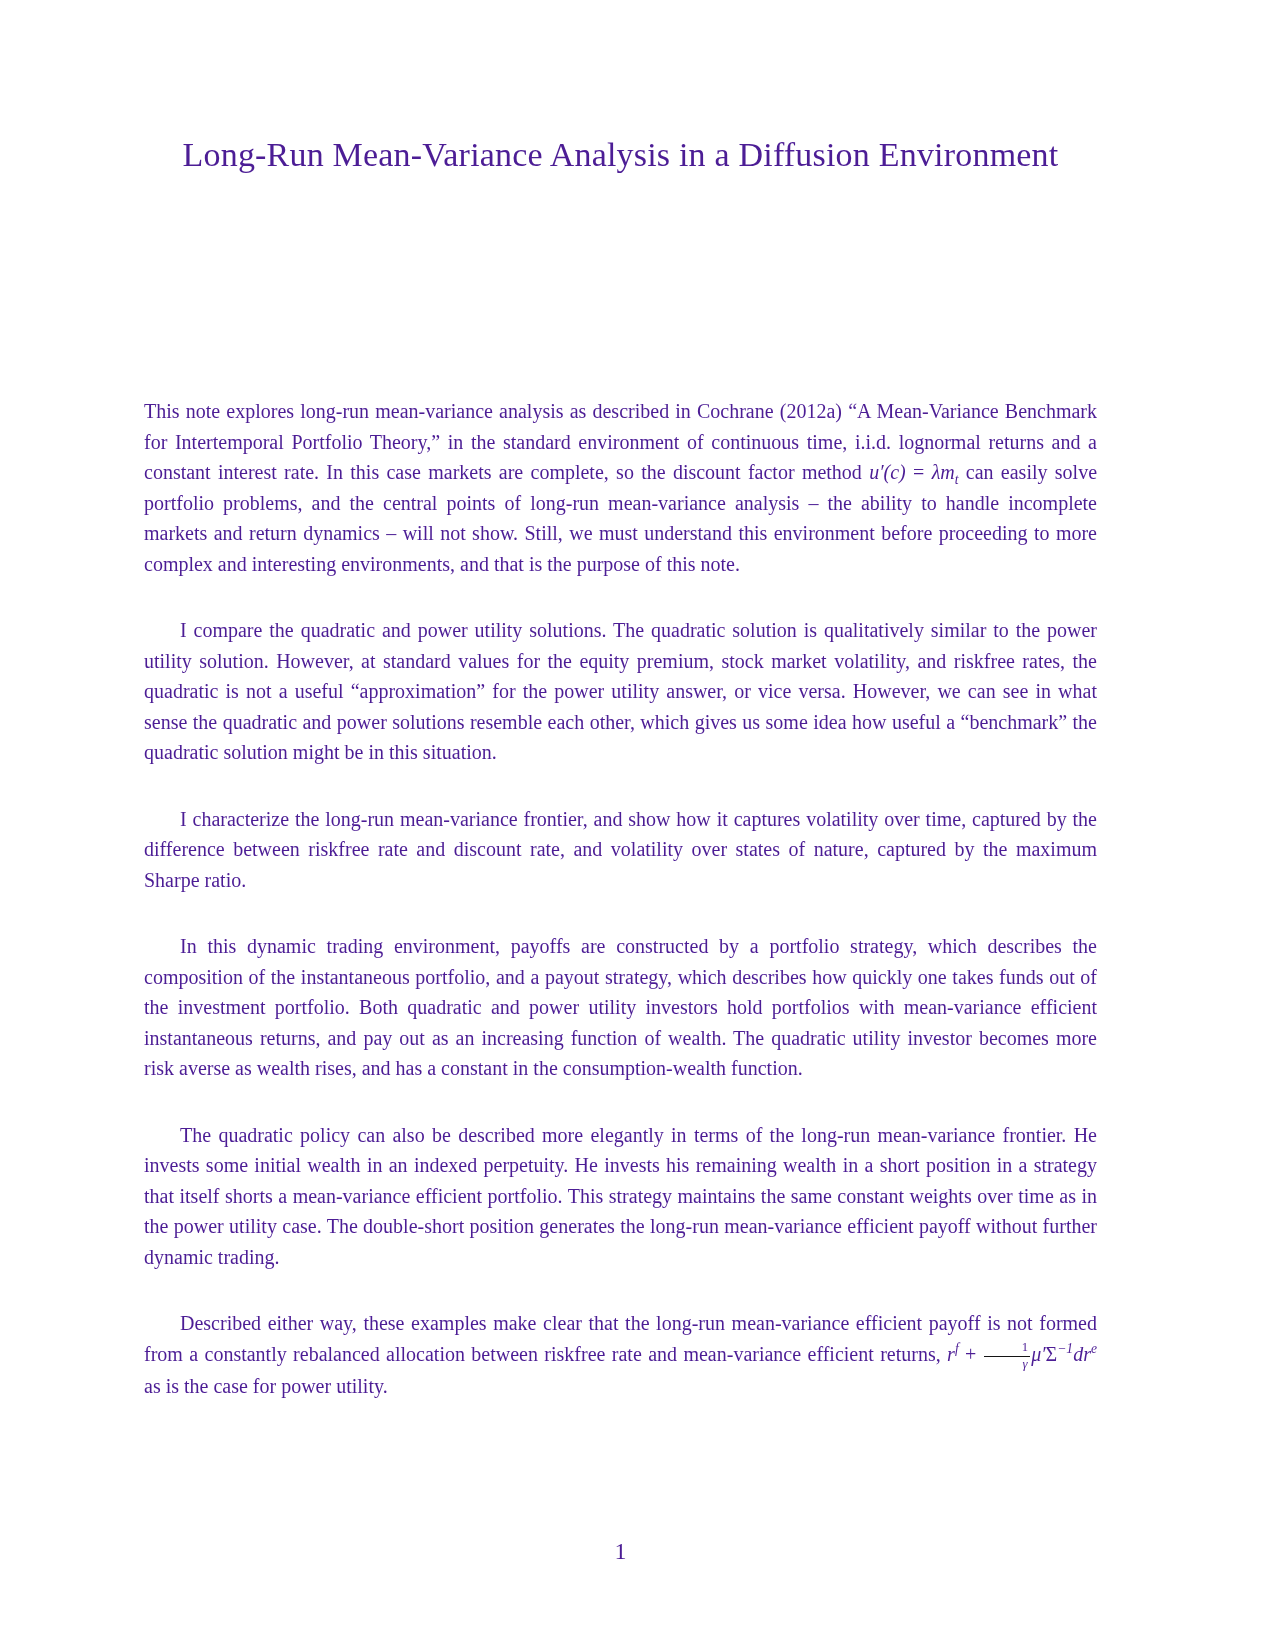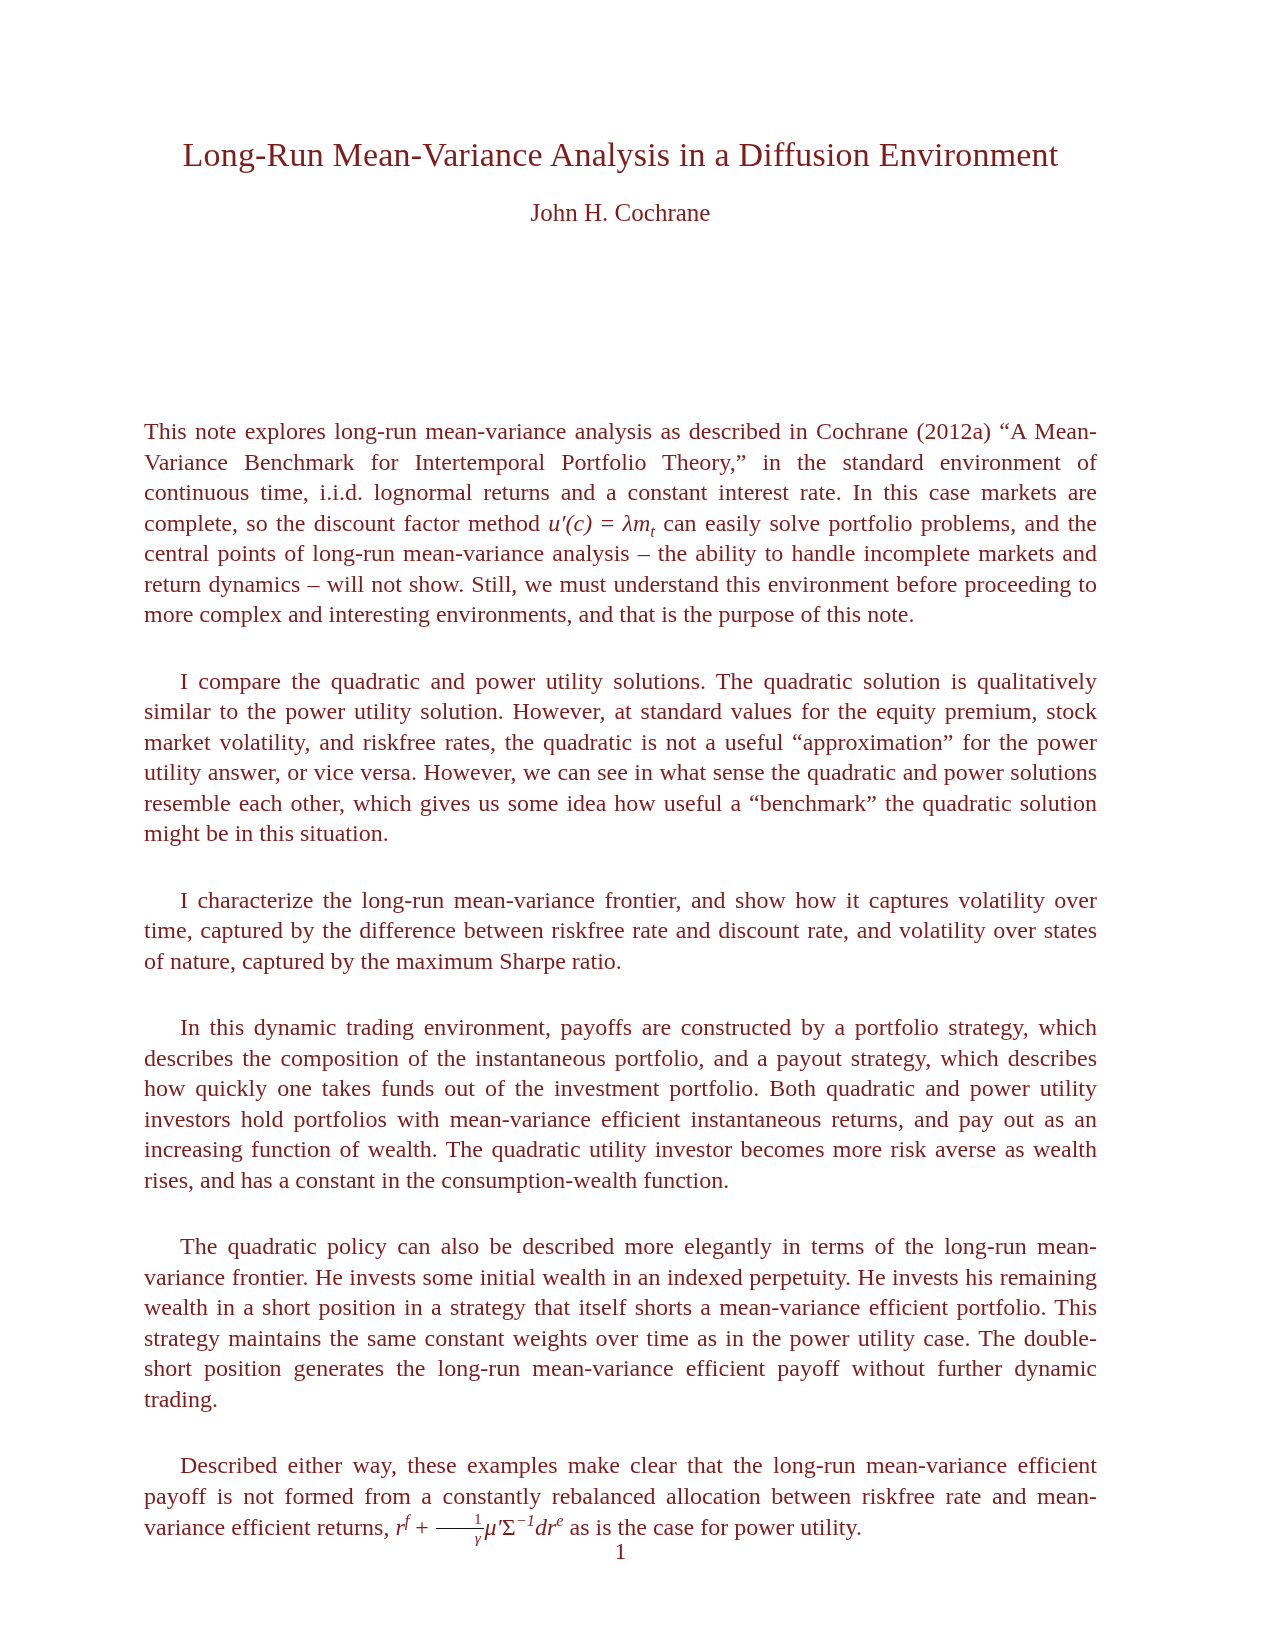--- a/index.html
+++ b/index.html
@@ -5,21 +5,21 @@
   html, body {
     margin: 0;
     padding: 0;
     background: #ffffff;
   }
   .page {
     position: relative;
     width: 1239px;
     height: 1651px;
     background: #ffffff;
-    color: #7f1d1d;
+    color: #4c1d95;
     font-family: "Liberation Serif", serif;
     overflow: hidden;
     border-radius: 11px;
   }
   .title-block {
     position: absolute;
     left: 144px;
     top: 132px;
     width: 953px;
     text-align: center;
@@ -51,23 +51,23 @@
     font-weight: 700;
     line-height: 44px;
     letter-spacing: 0.2px;
   }
   .section-number {
     margin-right: 28px;
   }
   .body-text {
     position: absolute;
     left: 144px;
-    top: 416px;
+    top: 396px;
     width: 953px;
-    font-size: 24px;
+    font-size: 20px;
     line-height: 30.5px;
     text-align: justify;
   }
   .para {
     margin: 0 0 16px 0;
   }
   .para.indent {
     text-indent: 36px;
     margin-top: 36px;
   }
@@ -108,21 +108,20 @@
     font-size: 24px;
   }
 </style>
 </head>
 <body>
 
 <div class="page">
 
   <header class="title-block">
     <h1 class="paper-title">Long-Run Mean-Variance Analysis in a Diffusion Environment</h1>
-    <div class="paper-author">John H. Cochrane</div>
   </header>
 
 
   <main class="body-text">
       <p class="para"><span>This note explores long-run mean-variance analysis as described in Cochrane (2012a) “A Mean-Variance Benchmark for Intertemporal Portfolio Theory,” in the standard environment of continuous time, i.i.d. lognormal returns and a constant interest rate. In this case markets are complete, so the discount factor method </span><span class="m">u′(c)</span><span> = </span><span class="m">λm</span><sub class="m">t</sub><span> can easily solve portfolio problems, and the central points of long-run mean-variance analysis – the ability to handle incomplete markets and return dynamics – will not show. Still, we must understand this environment before proceeding to more complex and interesting environments, and that is the purpose of this note.</span></p>
       <p class="para indent"><span>I compare the quadratic and power utility solutions. The quadratic solution is qualitatively similar to the power utility solution. However, at standard values for the equity premium, stock market volatility, and riskfree rates, the quadratic is not a useful “approximation” for the power utility answer, or vice versa. However, we can see in what sense the quadratic and power solutions resemble each other, which gives us some idea how useful a “benchmark” the quadratic solution might be in this situation.</span></p>
       <p class="para indent"><span>I characterize the long-run mean-variance frontier, and show how it captures volatility over time, captured by the difference between riskfree rate and discount rate, and volatility over states of nature, captured by the maximum Sharpe ratio.</span></p>
       <p class="para indent"><span>In this dynamic trading environment, payoffs are constructed by a portfolio strategy, which describes the composition of the instantaneous portfolio, and a payout strategy, which describes how quickly one takes funds out of the investment portfolio. Both quadratic and power utility investors hold portfolios with mean-variance efficient instantaneous returns, and pay out as an increasing function of wealth. The quadratic utility investor becomes more risk averse as wealth rises, and has a constant in the consumption-wealth function.</span></p>
       <p class="para indent"><span>The quadratic policy can also be described more elegantly in terms of the long-run mean-variance frontier. He invests some initial wealth in an indexed perpetuity. He invests his remaining wealth in a short position in a strategy that itself shorts a mean-variance efficient portfolio. This strategy maintains the same constant weights over time as in the power utility case. The double-short position generates the long-run mean-variance efficient payoff without further dynamic trading.</span></p>
       <p class="para indent"><span>Described either way, these examples make clear that the long-run mean-variance efficient payoff is </span><span class="it">not</span><span> formed from a constantly rebalanced allocation between riskfree rate and mean-variance efficient returns, </span><span class="m">r</span><sup class="m">f</sup><span> + </span><span class="frac"><span class="fnum">1</span><span class="fden">γ</span></span><span class="m">μ′</span><span>Σ</span><sup class="m">−1</sup><span class="m">dr</span><sup class="m">e</sup><span> as is the case for power utility.</span></p>

